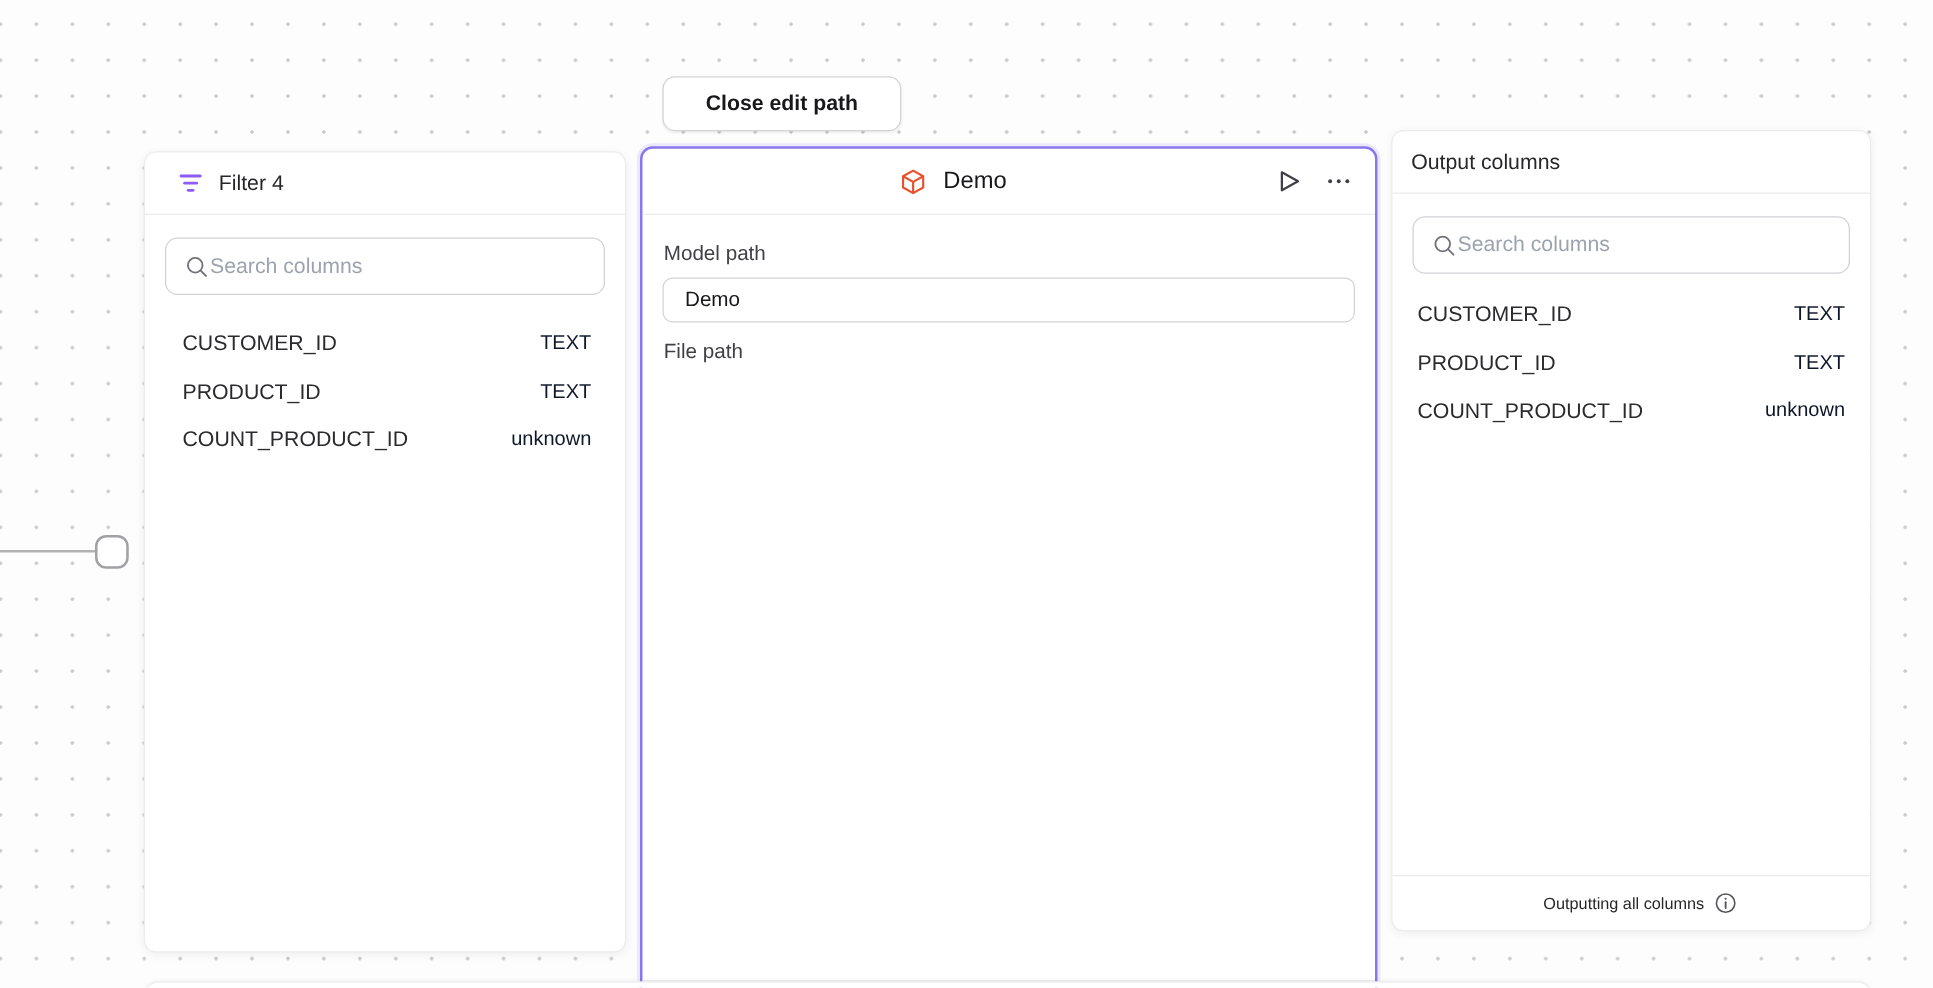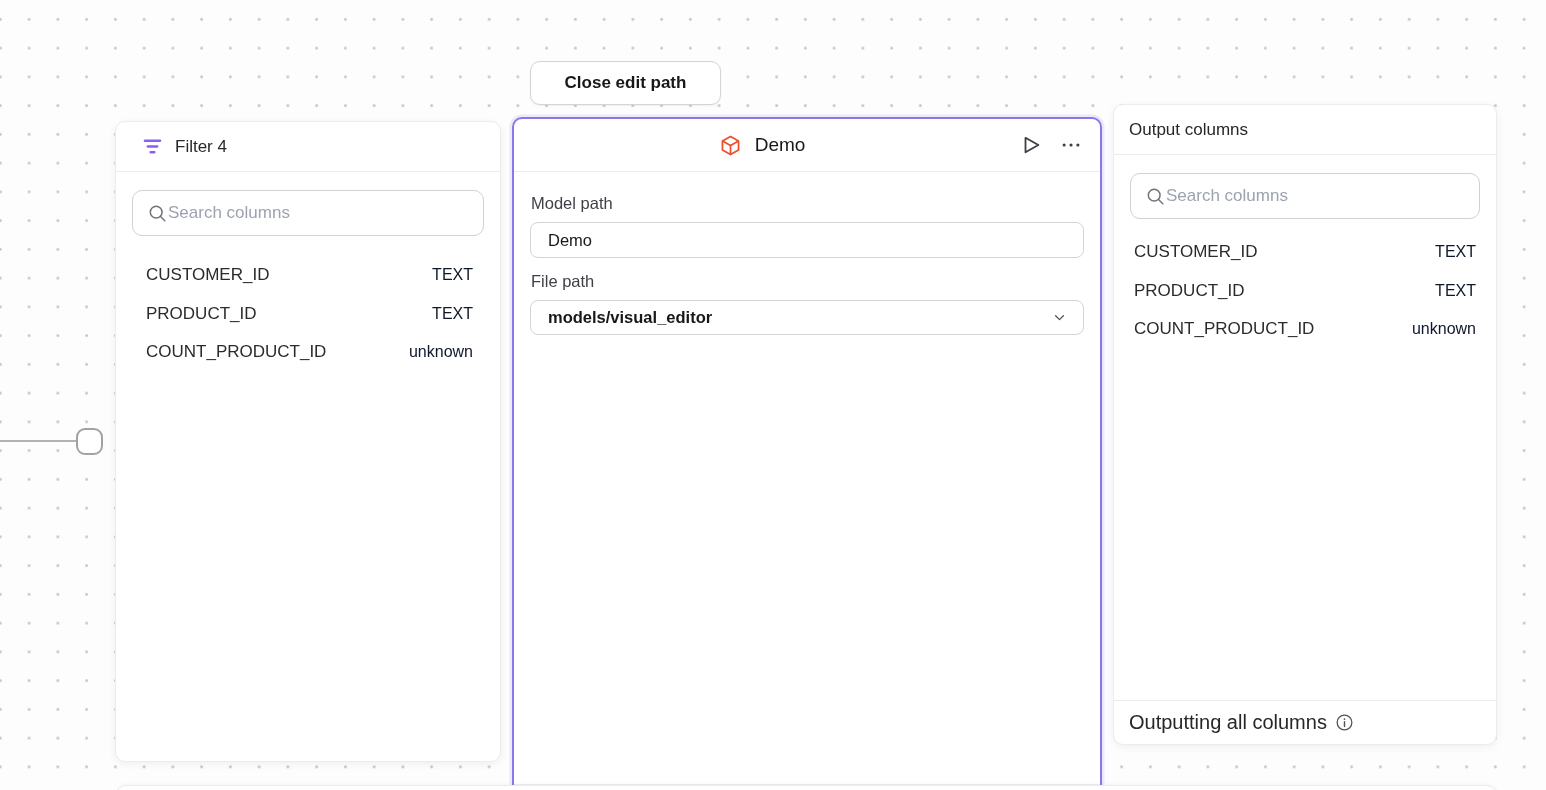--- a/index.html
+++ b/index.html
@@ -93,21 +93,21 @@
   .output-panel .col-row { padding: 0 20px; }
   .col-name { font-size: 17px; color: #2b2b2e; }
   .col-type { font-size: 16px; color: #0f172a; }
 
   .output-footer {
     position: absolute; left: 0; right: 0; bottom: 0;
     height: 44px;
     border-top: 1px solid #ececee;
     display: flex; align-items: center;
     padding-left: 15px; gap: 8px;
-    font-size: 20px; color: #27272a;
+    font-size: 13px; color: #27272a; justify-content: center;
   }
 
   
   .model-panel {
     position: absolute; left: 512px; top: 117px;
     width: 590px; height: 724px;
     background: #ffffff;
     border: 2.5px solid #8977ec;
     border-radius: 10px;
     box-shadow: 0 0 0 2.5px rgba(137,119,236,0.14);
@@ -254,28 +254,20 @@
             </svg>
           </span>
         </button>
       </div>
     </div>
 
     <div class="model-body">
       <div class="field-label">Model path</div>
       <input class="text-input" type="text" value="Demo" style="">
       <div class="field-label" style="margin-top:14px;">File path</div>
-      <div class="select-input">
-        <span>models/visual_editor</span>
-        <span style="display:flex;">
-          <svg width="17" height="17" viewBox="0 0 24 24" fill="none">
-            <path d="M6.5 9.5 L12 15 L17.5 9.5" stroke="#52525b" stroke-width="1.8" stroke-linecap="round" stroke-linejoin="round"></path>
-          </svg>
-        </span>
-      </div>
     </div>
 
     <div class="model-footer">
       <button class="rows-pill">
         <span style="display:flex;">
           <svg width="21" height="21" viewBox="0 0 24 24" fill="none">
             <rect x="3.5" y="5" width="17" height="14" rx="2.6" stroke="#57575c" stroke-width="1.6"></rect>
             <path d="M3.5 9.8 H20.5 M3.5 14.4 H20.5" stroke="#57575c" stroke-width="1.6"></path>
           </svg>
         </span>

